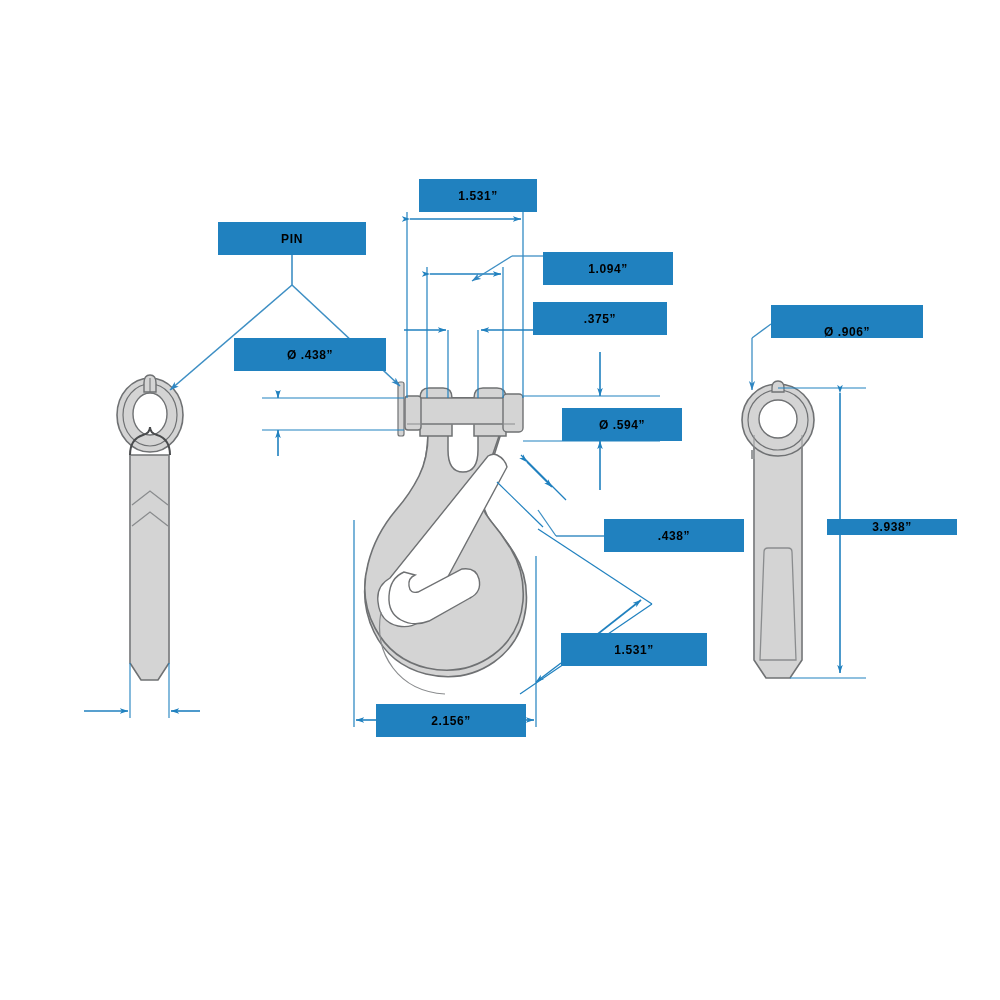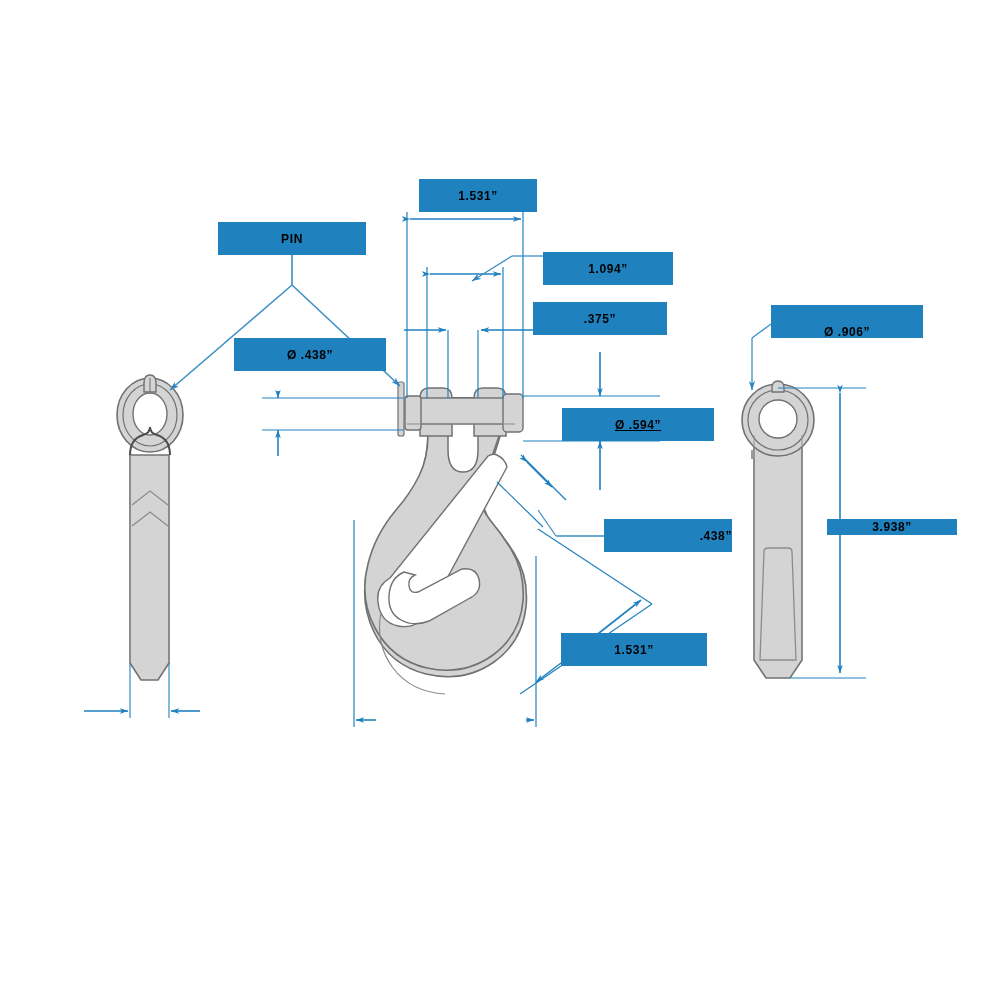--- a/index.html
+++ b/index.html
@@ -248,35 +248,38 @@
   </div>
 
   <div class="callout" style="left:533px; top:302px; width:134px; height:33px;">
     <span>.375”</span>
   </div>
 
   <div class="callout" style="left:214px; top:338px; width:152px; height:33px;margin-left:20px;">
     <span>Ø  .438”</span>
   </div>
 
-  <div class="callout" style="left:562px; top:408px; width:152px; height:33px;text-decoration:underline;">
+  <div class="callout" style="left:562px; top:408px; width:120px; height:33px;">
     <span>Ø  .594”</span>
   </div>
 
   <div class="callout" style="left:771px; top:305px; width:152px; height:33px;align-items:flex-end;">
     <span>Ø  .906”</span>
   </div>
 
-  <div class="callout" style="left:604px; top:519px; width:128px; height:33px;justify-content:flex-end;">
+  <div class="callout" style="left:604px; top:519px; width:140px; height:33px;">
     <span>.438”</span>
   </div>
 
   <div class="callout" style="left:827px; top:519px; width:130px; height:16px;text-align:center;">
     <span>3.938”</span>
   </div>
 
   <div class="callout" style="left:561px; top:633px; width:146px; height:33px;">
     <span>1.531”</span>
   </div>
 
 
+  <div class="callout" style="left:376px; top:704px; width:150px; height:33px;">
+    <span>2.156”</span>
+  </div>
 
 </div>
 
 </body></html>

